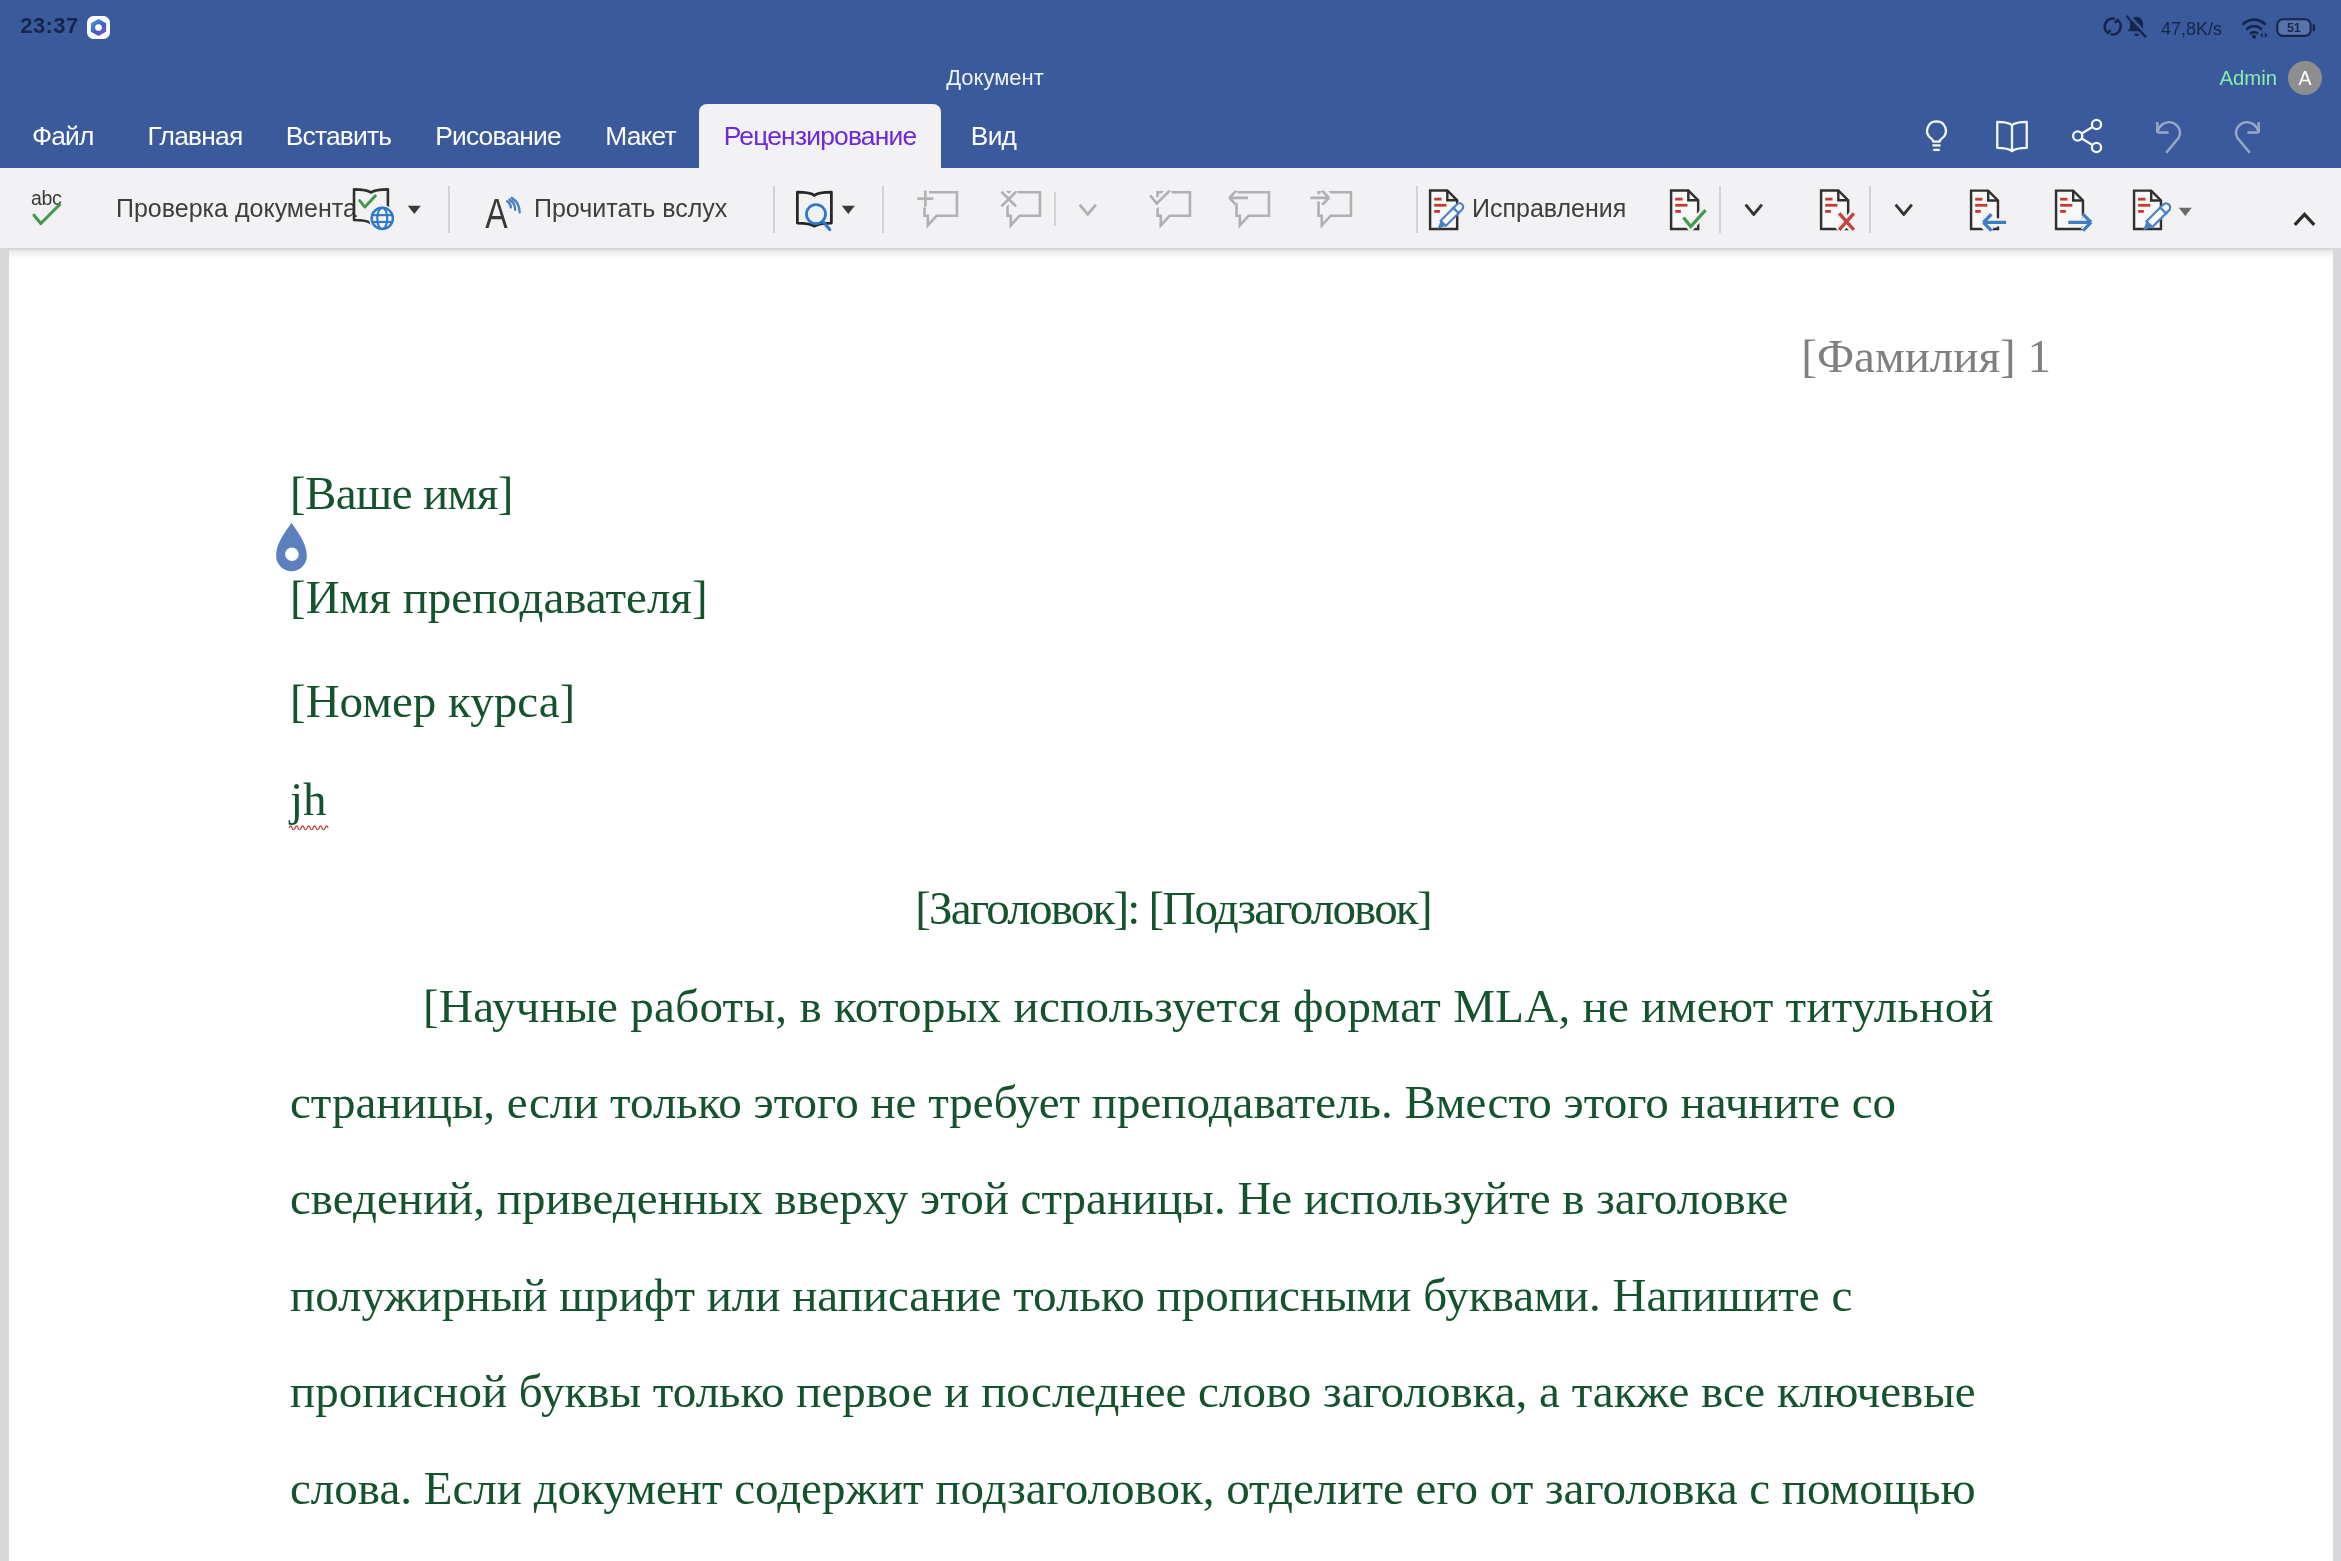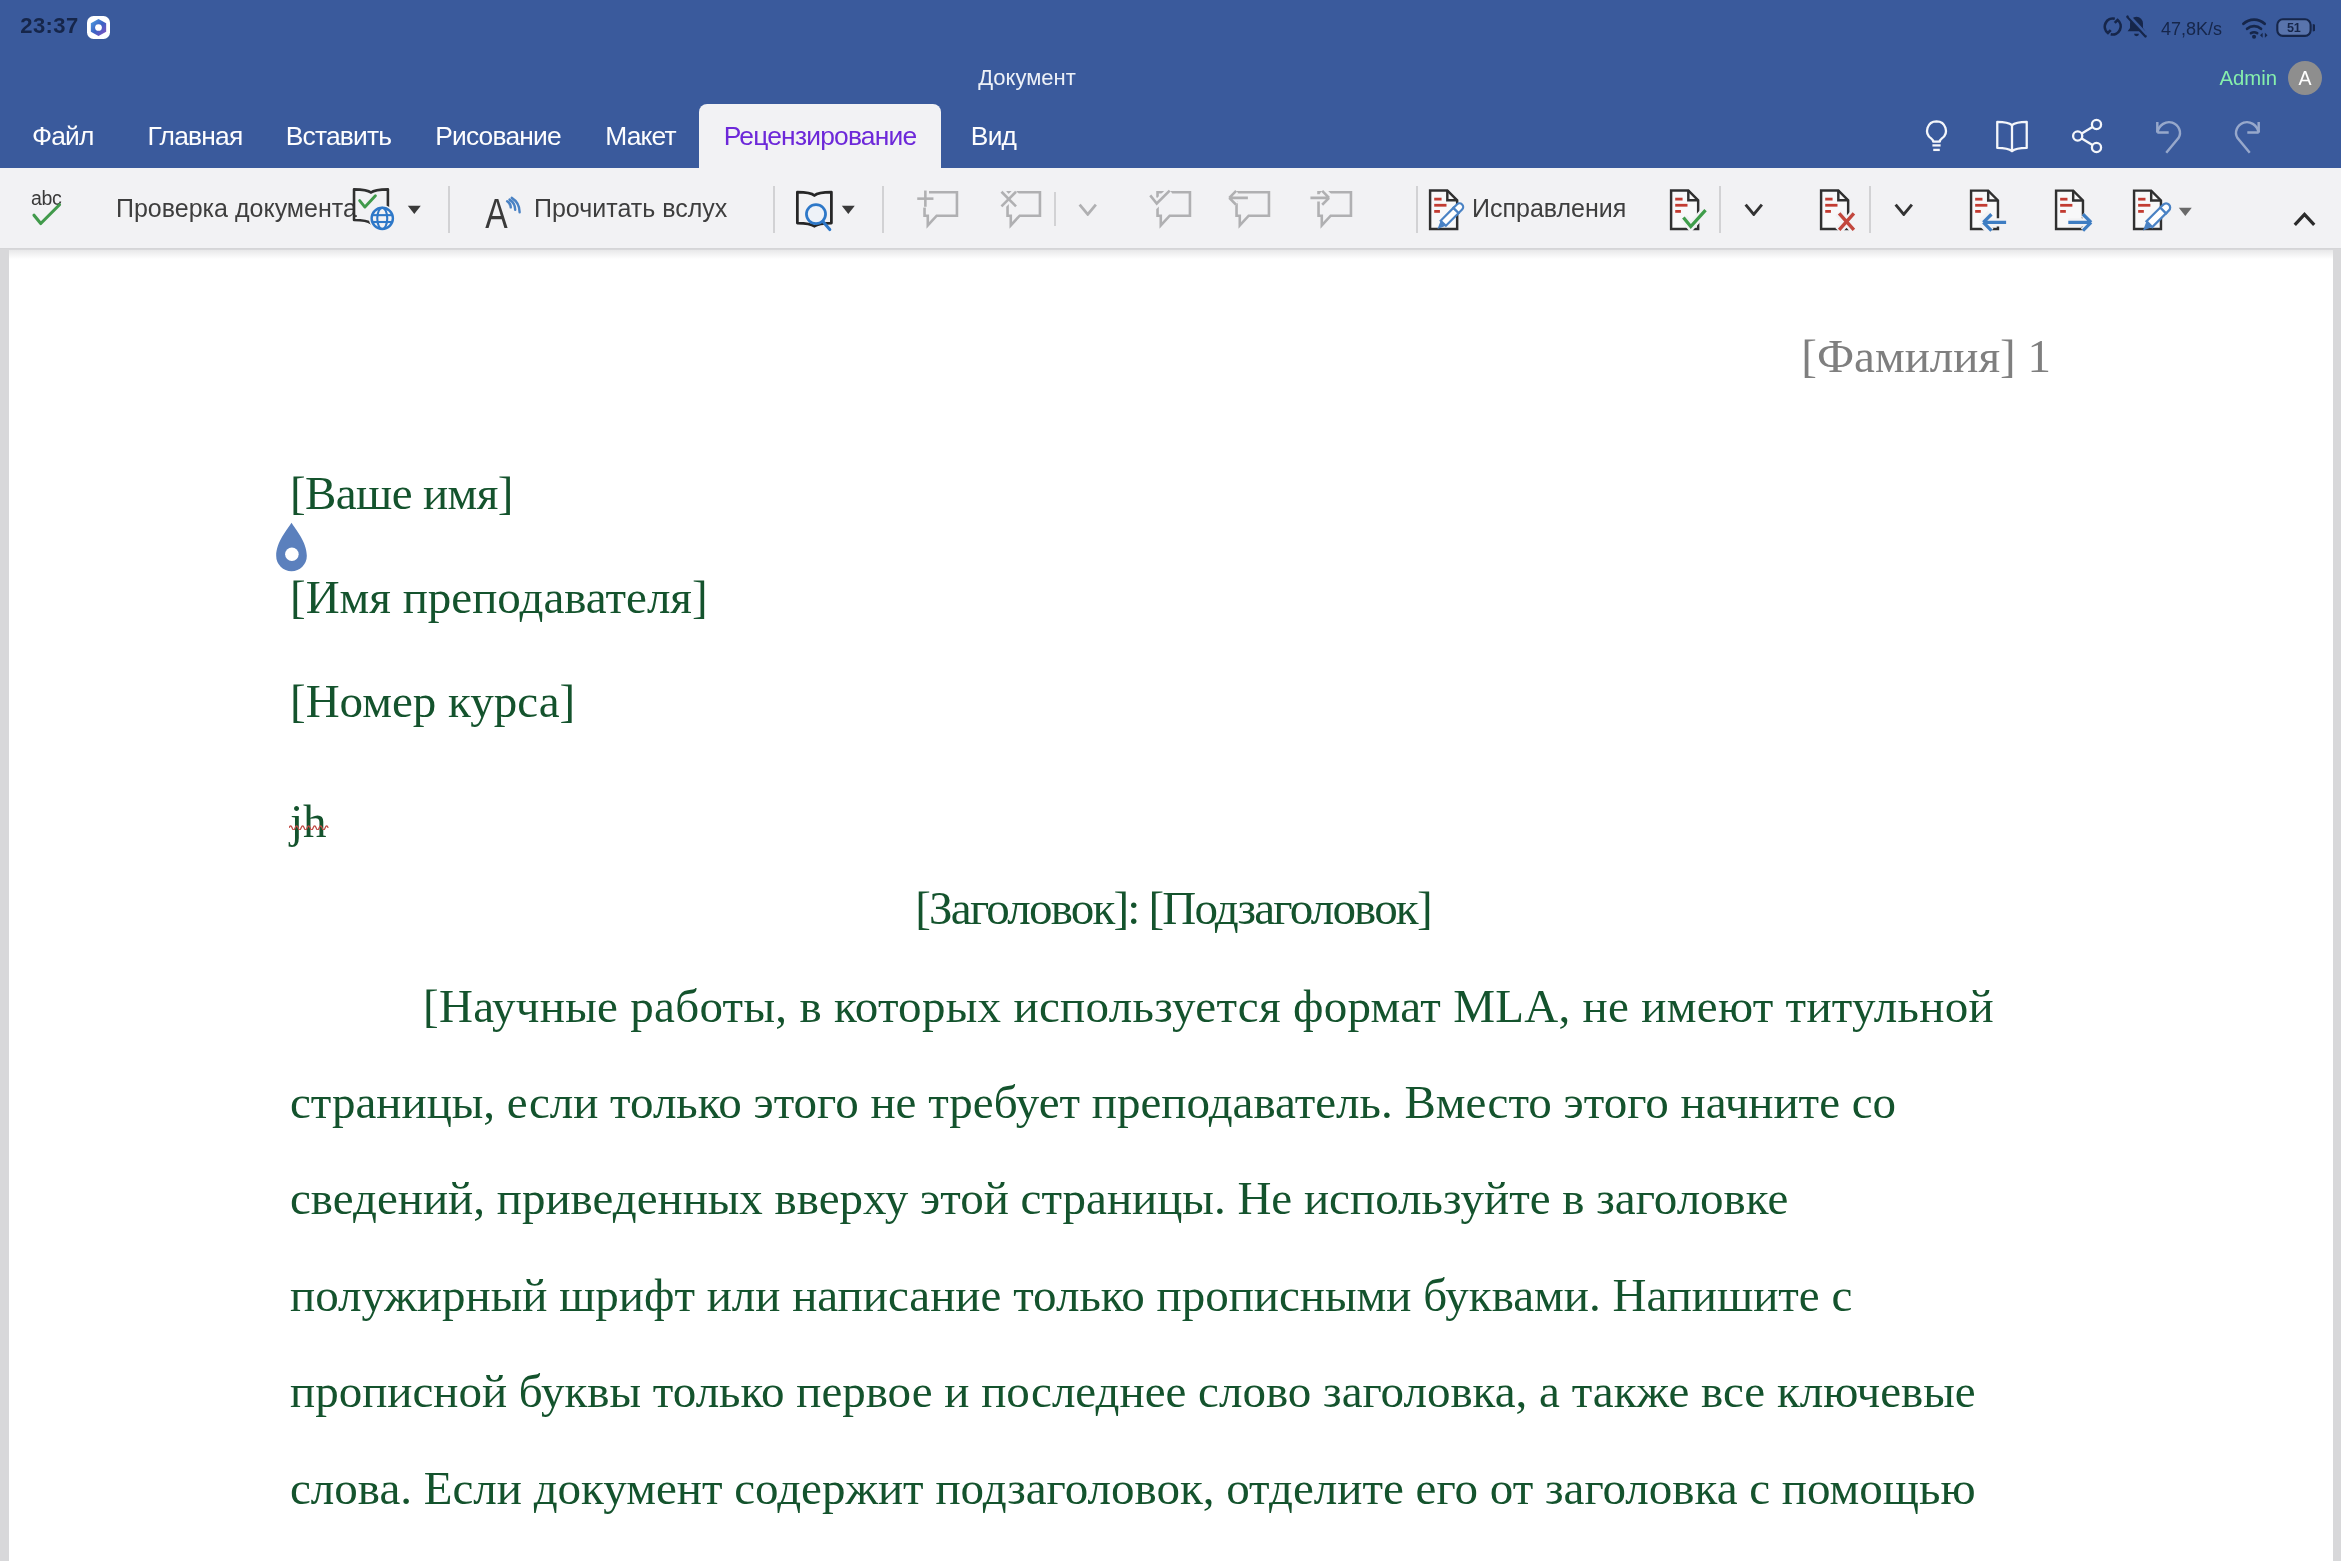--- a/index.html
+++ b/index.html
@@ -9,21 +9,21 @@
   
   .header { position:absolute; left:0; top:0; width:2342px; height:168px; background:#3a5a9c; }
 
   
   .status-time { position:absolute; left:20.3px; top:13px; font-size:22px; font-weight:600; color:#16264a; letter-spacing:0.4px; }
   .office-badge { position:absolute; left:87px; top:15.5px; width:23px; height:23px; background:#fff; border-radius:6.5px; }
   .net-speed { position:absolute; left:2161px; top:18.7px; font-size:18px; color:#16264a; font-weight:500; }
   .icon-abs { position:absolute; }
 
   
-  .doc-title { position:absolute; left:0; top:65px; width:1990px; text-align:center; font-size:22px; color:#edf1f8;margin-left:32px; }
+  .doc-title { position:absolute; left:0; top:65px; width:1990px; text-align:center; font-size:22px; color:#edf1f8; }
   .account-name { position:absolute; right:65px; top:67px; font-size:20.3px; color:#86efac; }
   .avatar { position:absolute; left:2288px; top:61px; width:34px; height:34px; border-radius:50%; background:#8e8e8e; color:#fff;
             font-size:19.5px; text-align:center; line-height:34px; }
 
   
   .tabbar { position:absolute; left:0; top:104px; width:2342px; height:64px; }
   .tab { position:absolute; top:0; height:64px; display:flex; align-items:center; justify-content:center;
          font-size:26.4px; letter-spacing:-0.8px; color:#fdfdfe; white-space:nowrap; }
   .tab.active-bg { background:#f2f2f4; border-radius:8.1px 8.1px 0 0; color:#6d28d9; }
   .tabicon { position:absolute; top:0; height:64px; display:flex; align-items:center; justify-content:center; }
@@ -359,21 +359,21 @@
 <div class="doc-area">
   <div class="page">
     <div class="page-shadow"></div>
   </div>
 
   <div class="serif dline hdr-gray" style="right:291px; top:83px;">[Фамилия] 1</div>
 
   <div class="serif dline" style="left:290px; top:220px; letter-spacing:-0.6px;">[Ваше имя]</div>
   <div class="serif dline" style="left:290px; top:324px;">[Имя преподавателя]</div>
   <div class="serif dline" style="left:290px; top:428px;">[Номер курса]</div>
-  <div class="serif dline" style="left:290px; top:548px;text-align:center;">jh</div>
+  <div class="serif dline" style="left:290px; top:526px;text-align:center;">jh</div>
   <div class="serif dline" style="left:290px; width:1766px; text-align:center; top:635px; letter-spacing:-1.8px;">[Заголовок]: [Подзаголовок]</div>
   <div class="serif dline" style="left:423px; top:733px; letter-spacing:0.3px;">[Научные работы, в которых используется формат MLA, не имеют титульной</div>
   <div class="serif dline" style="left:290px; top:829px;">страницы, если только этого не требует преподаватель. Вместо этого начните со</div>
   <div class="serif dline" style="left:290px; top:925px;">сведений, приведенных вверху этой страницы. Не используйте в заголовке</div>
   <div class="serif dline" style="left:290px; top:1022px;font-family:Liberation Serif, serif;">полужирный шрифт или написание только прописными буквами. Напишите с</div>
   <div class="serif dline" style="left:290px; top:1118px;">прописной буквы только первое и последнее слово заголовка, а также все ключевые</div>
   <div class="serif dline" style="left:290px; top:1215px;">слова. Если документ содержит подзаголовок, отделите его от заголовка с помощью</div>
 
   <svg class="squiggle" style="left:289px; top:573px;" width="40" height="7.3" viewBox="0 0 49 9">
     <path d="M0 6 q1.85 -5 3.7 0 t3.7 0 t3.7 0 t3.7 0 t3.7 0 t3.7 0 t3.7 0 t3.7 0 t3.7 0 t3.7 0 t3.7 0 t3.7 0 t3.7 0" fill="none" stroke="#bf4a44" stroke-width="1.7"></path>

